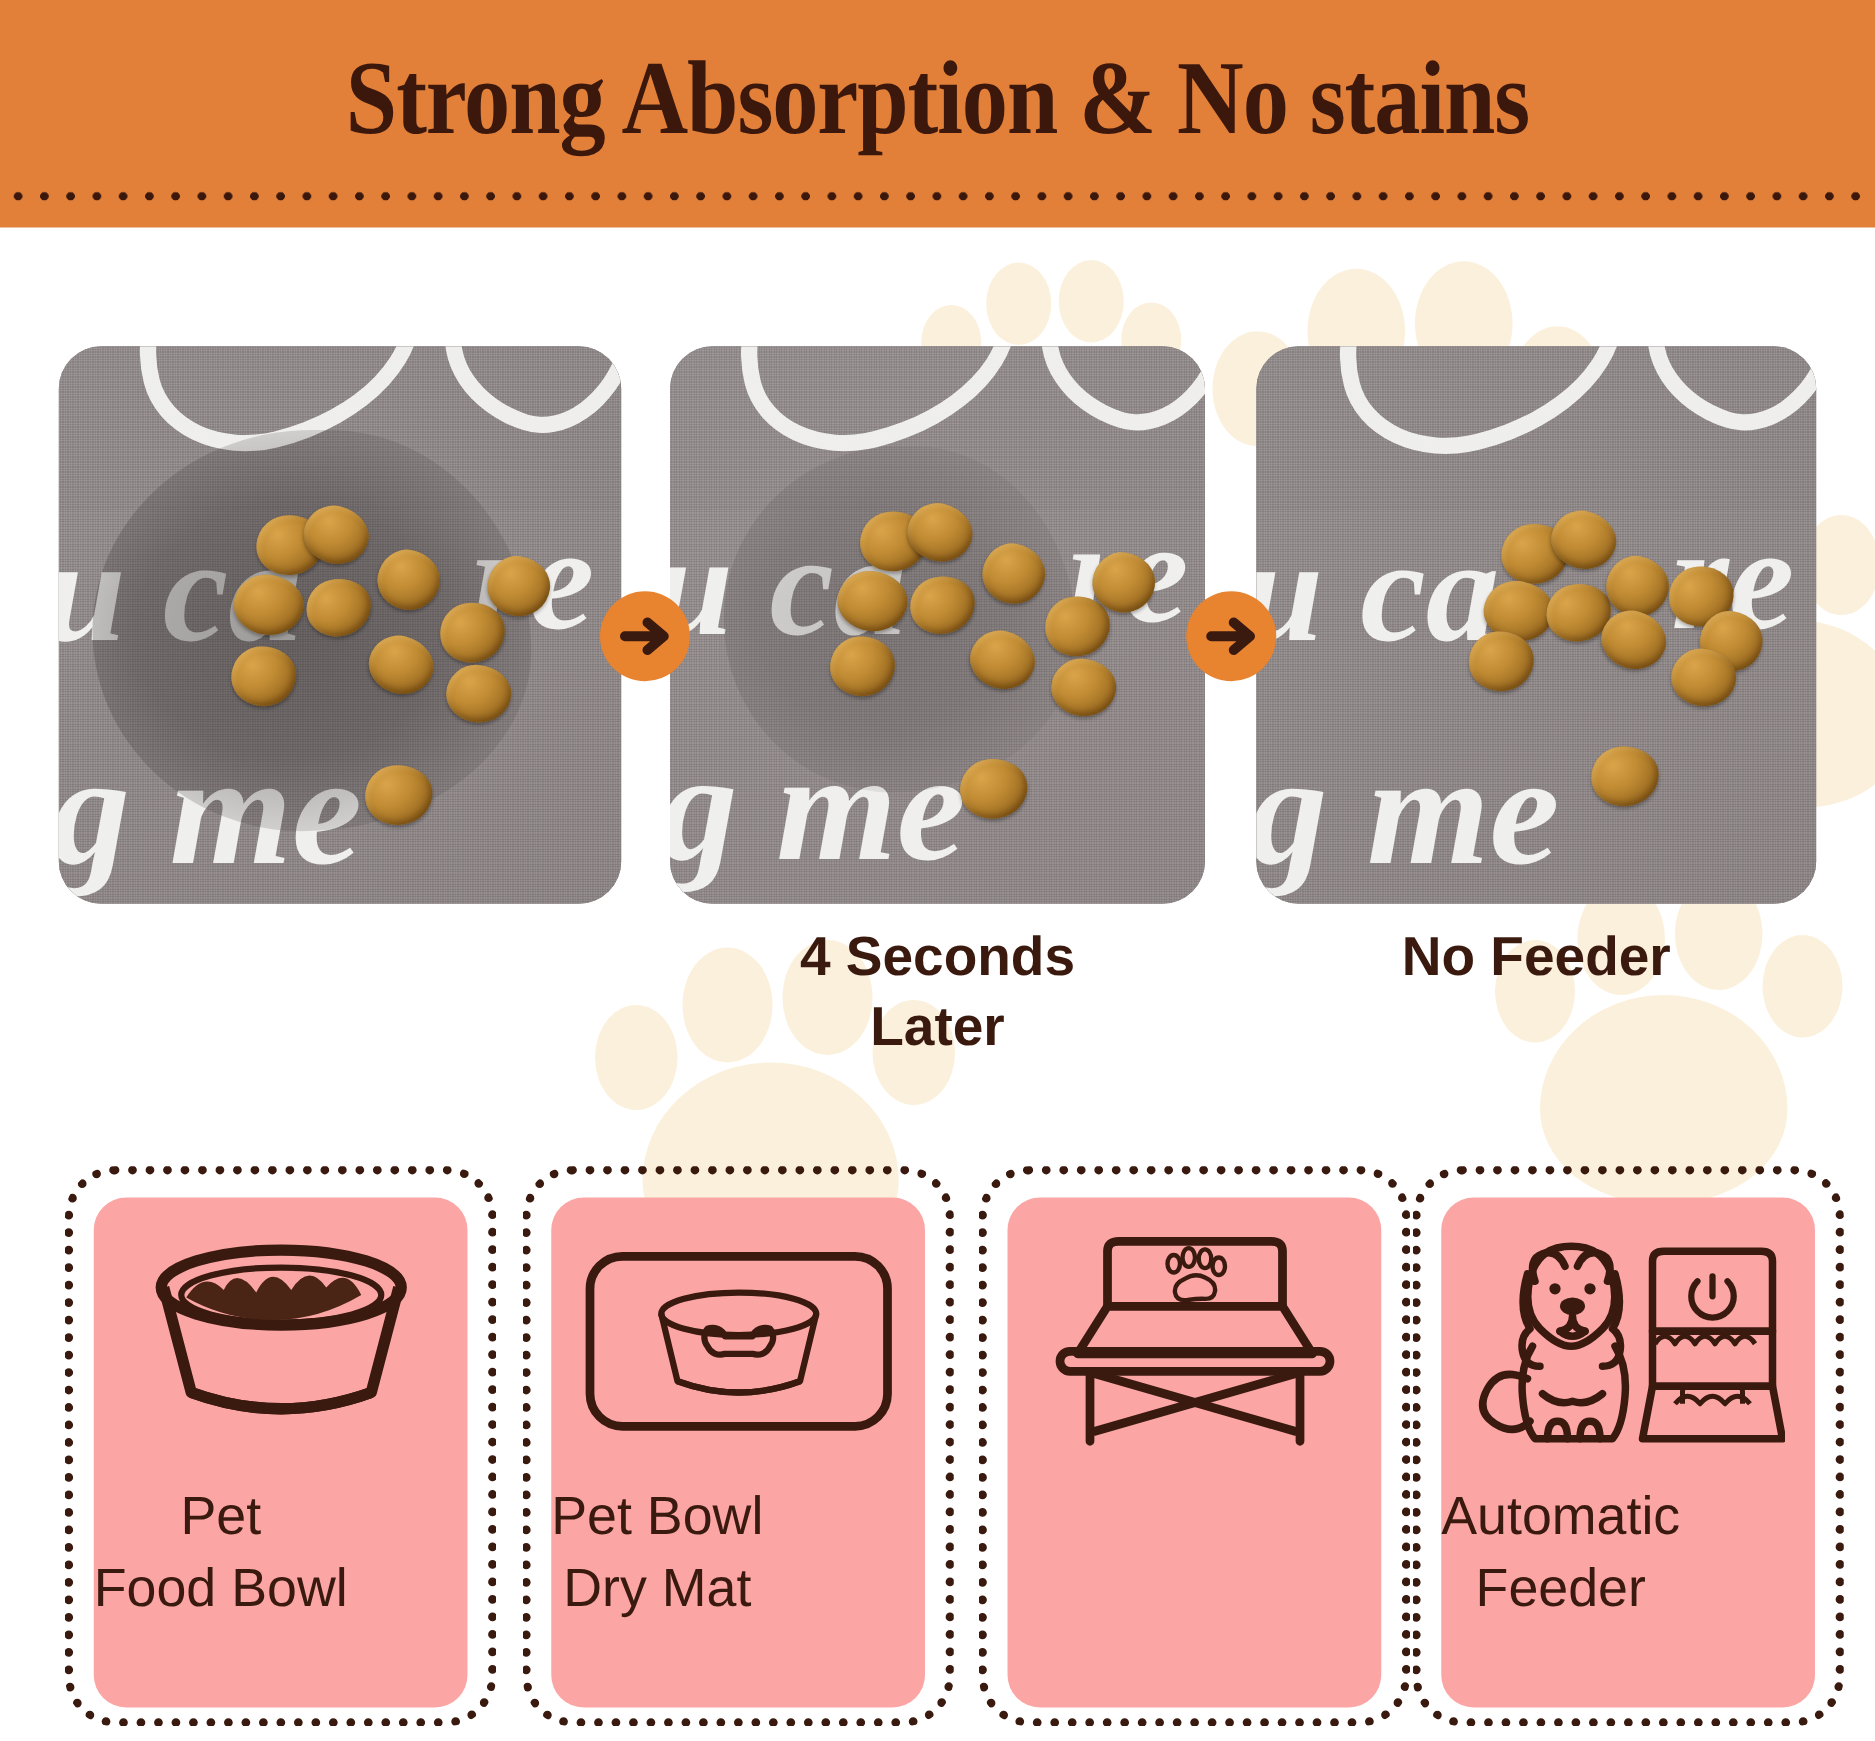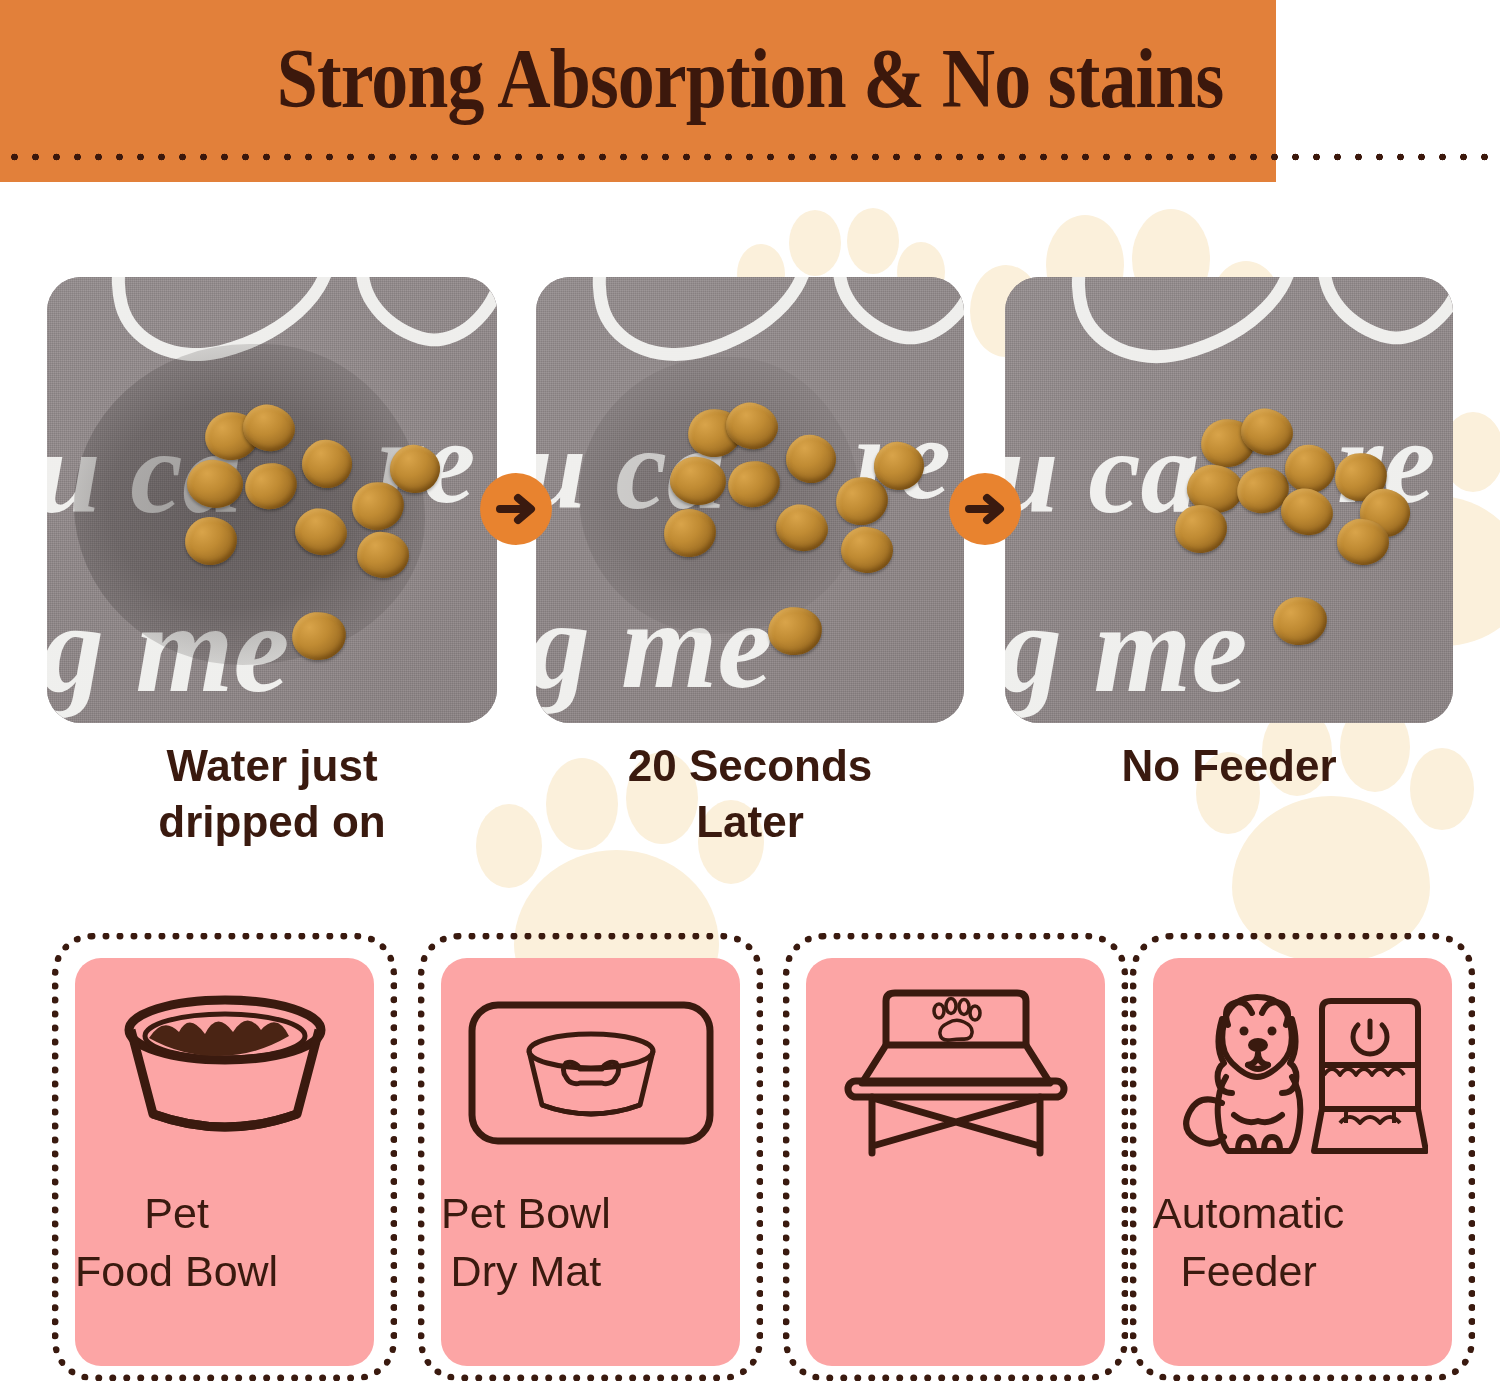--- a/index.html
+++ b/index.html
@@ -14,21 +14,21 @@
   
   .bg-watermarks { position: absolute; inset: 0; pointer-events: none; z-index: 0; }
   .paw { position: absolute; }
   .paw .pad {
     position: absolute; background: #FBF0DB; border-radius: 50% 50% 46% 46% / 55% 55% 45% 45%;
   }
   .paw .toe { position: absolute; background: #FBF0DB; border-radius: 50%; }
 
   
   .header {
-    position: absolute; left: 0; top: 0; width: 1276px; height: 182px;
+    position: absolute; left: 0; top: 0; width: 1500px; height: 182px;
     background: #E2803A; z-index: 3;
   }
   .header-title {
     position: absolute; left: 0; top: 20px; width: 1500px;
     text-align: center;
     font-family: "Liberation Serif", serif;
     font-weight: bold;
     font-size: 84px;
     line-height: 118px;
     letter-spacing: -1px;
@@ -280,23 +280,21 @@
         <path d="M6 22 H28 M24 11 L37 22 L24 33" fill="none" stroke="#3A1A0F" stroke-width="8" stroke-linecap="round" stroke-linejoin="round"></path>
       </svg>
     </div>
     <div class="arrow-badge arrow-2" style="top:196px;">
       <svg width="44" height="44" viewBox="0 0 44 44" aria-hidden="true">
         <path d="M6 22 H28 M24 11 L37 22 L24 33" fill="none" stroke="#3A1A0F" stroke-width="8" stroke-linecap="round" stroke-linejoin="round"></path>
       </svg>
     </div>
   </div>
 
-  <div class="caption cap-1">Water just
-dripped on</div>
-  <div class="caption cap-2">20 Seconds
+  <div class="caption cap-2">4 Seconds
 Later</div>
   <div class="caption cap-3">No Feeder</div>
 
   <div class="cards">
 
     <div class="card card-0">
       <div class="card-inner">
         <div class="card-icon">
           <svg width="240" height="170" viewBox="0 0 240 170" aria-hidden="true">
             <ellipse cx="120" cy="42" rx="96" ry="30" fill="none" stroke="#3A1A0F" stroke-width="9"></ellipse>

